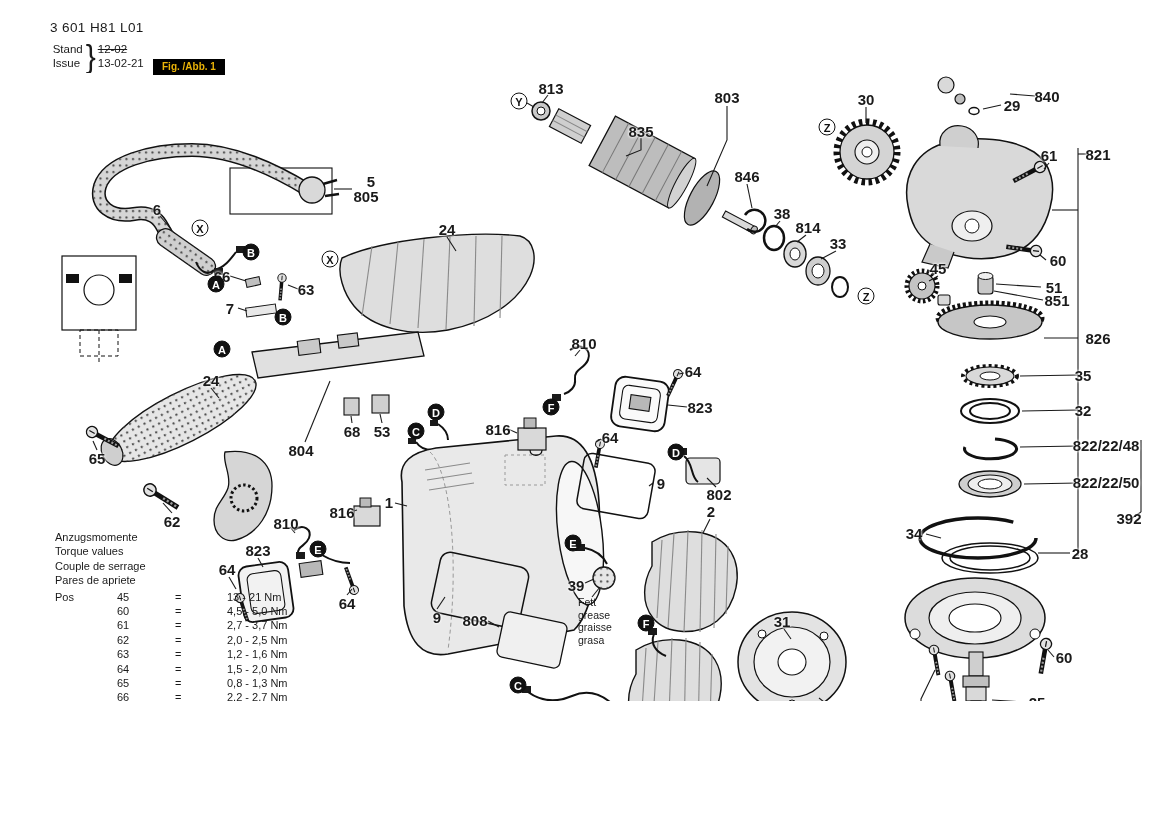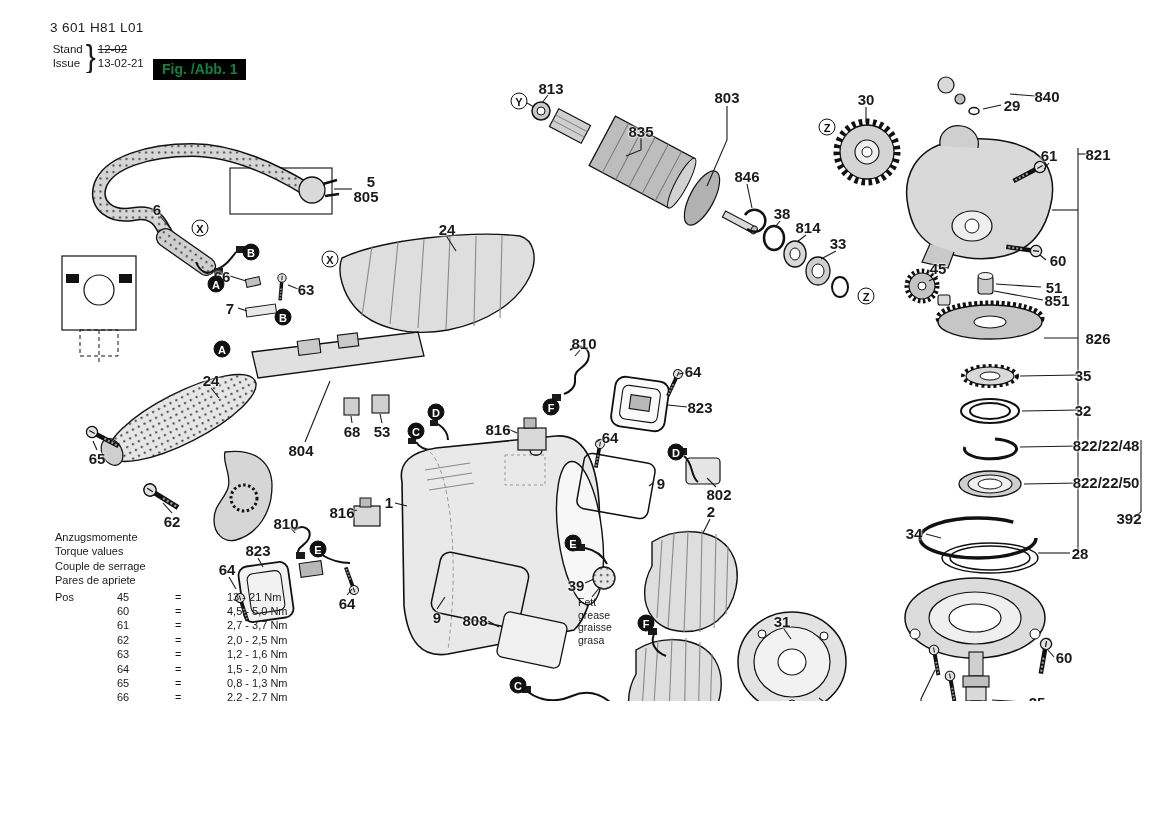--- a/index.html
+++ b/index.html
@@ -7,22 +7,22 @@
          font-family:"Liberation Sans",sans-serif;color:#1a1a1a;}
   svg.art{position:absolute;left:0;top:0;}
   
   .header{position:absolute;left:50px;top:20px;}
   .part-no{font-size:13.5px;letter-spacing:.4px;}
   .stand-issue{display:flex;align-items:center;margin-top:7px;font-size:11.5px;line-height:14px;justify-content:flex-end;}
   .si-labels div{white-space:nowrap;}
   .brace{font-size:30px;font-weight:300;margin:0 2px 0 3px;transform:scaleY(1.05);}
   .si-values div{white-space:nowrap;}
   .struck{text-decoration:line-through;}
-  .fig-badge{position:absolute;left:153px;top:59px;background:#000;color:#15803d;
-             font-size:14px;font-weight:700;padding:2px 9px 3px;white-space:nowrap;}
+  .fig-badge{position:absolute;left:153px;top:59px;background:#000;color:#eab308;
+             font-size:10px;font-weight:700;padding:2px 9px 3px;white-space:nowrap;}
   
   .torque{position:absolute;left:55px;top:530px;font-size:11px;line-height:14.4px;}
   .t-rows{margin-top:2px;}
   .t-row{display:grid;grid-template-columns:26px 22px 16px auto;gap:36px;}
   .t-cell{white-space:nowrap;}
   
   .footer-notes{position:absolute;left:55px;top:722px;font-size:11px;line-height:13.8px;}
   
   .grease{position:absolute;left:578px;top:596px;font-size:10.5px;line-height:12.5px;}
   

